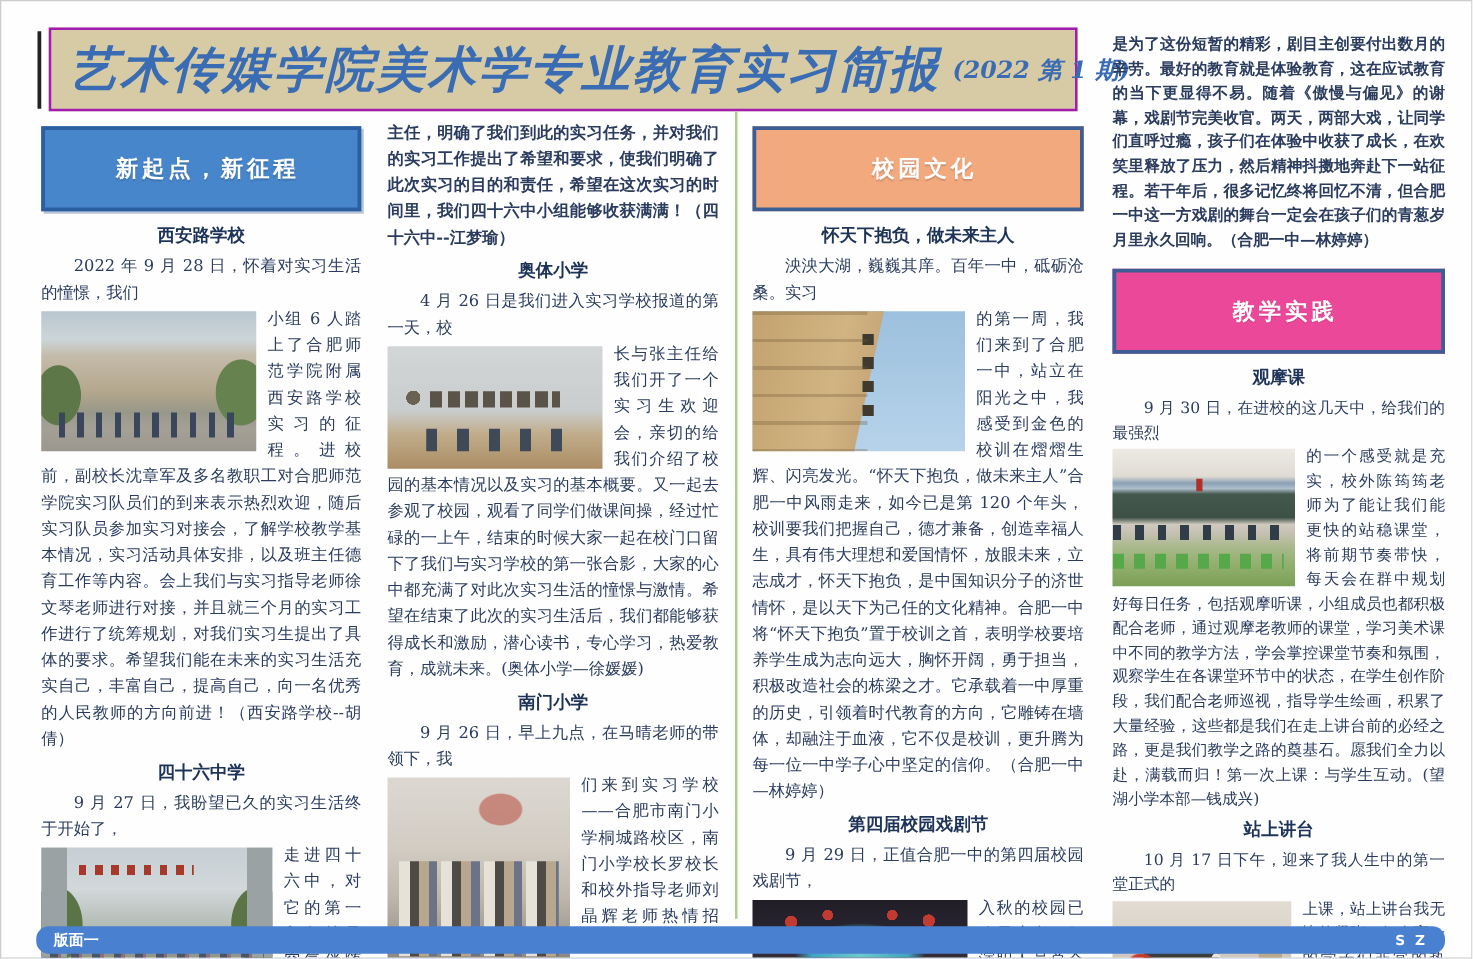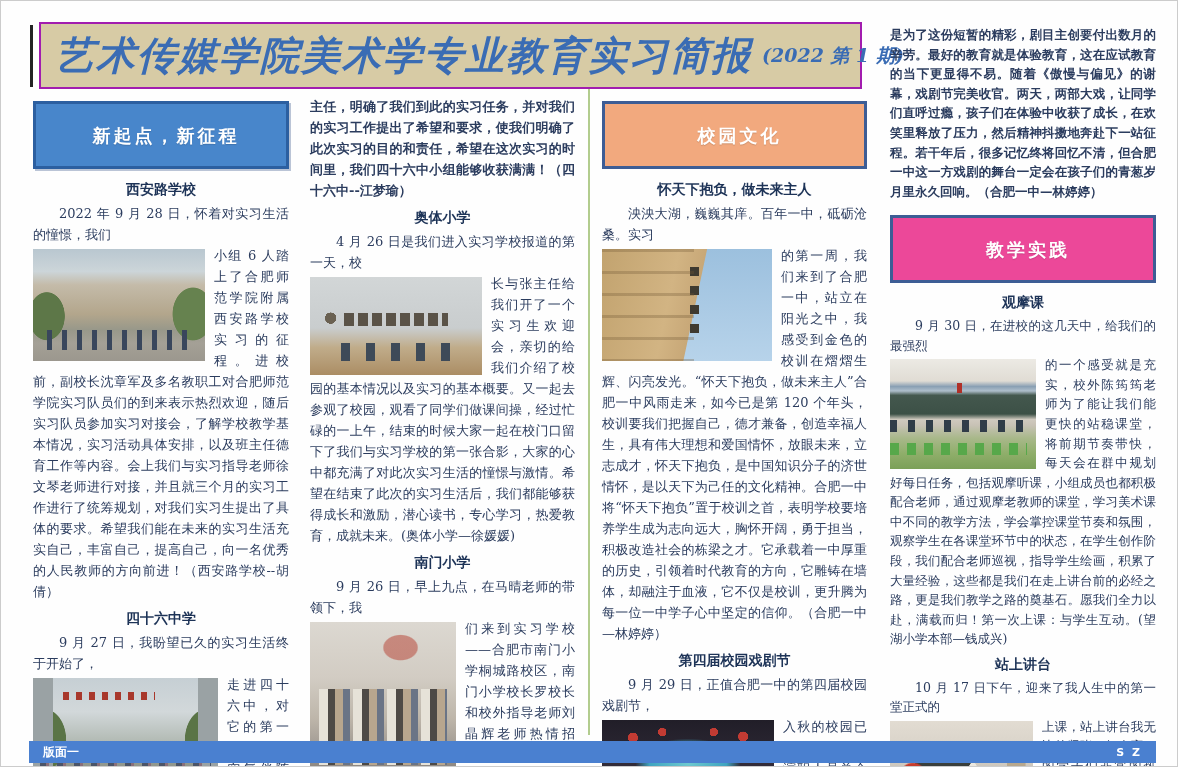--- a/index.html
+++ b/index.html
@@ -116,21 +116,21 @@
     radial-gradient(ellipse 30px 46px at 16% 68%,#c63c2e 58%,transparent 62%),
     radial-gradient(circle 9px at 16% 30%,#3a3434 70%,transparent 72%),
     radial-gradient(ellipse 9px 22px at 58% 54%,#ece8e0 60%,transparent 65%),
     radial-gradient(circle 5px at 58% 38%,#4a3c34 70%,transparent 75%),
     radial-gradient(ellipse 18px 14px at 40% 88%,#2e3a50 60%,transparent 65%);}
 
   
   .footer{position:absolute;left:28px;top:740px;width:1127px;height:22px;background:#4a80d0;
           color:#ffffff;font-family:"DejaVu Sans","Liberation Sans",sans-serif;font-size:12px;
           display:flex;align-items:center;justify-content:space-between;padding:0 14px;
-          box-sizing:border-box;}
+          box-sizing:border-box;border-radius:10px;}
   .footer .left{font-weight:bold;}
   .footer .right{font-size:11px;letter-spacing:2px;font-weight:bold;}
 </style>
 </head>
 <body>
 
 <div class="page">
 
   <div class="accent-bar"></div>
 

